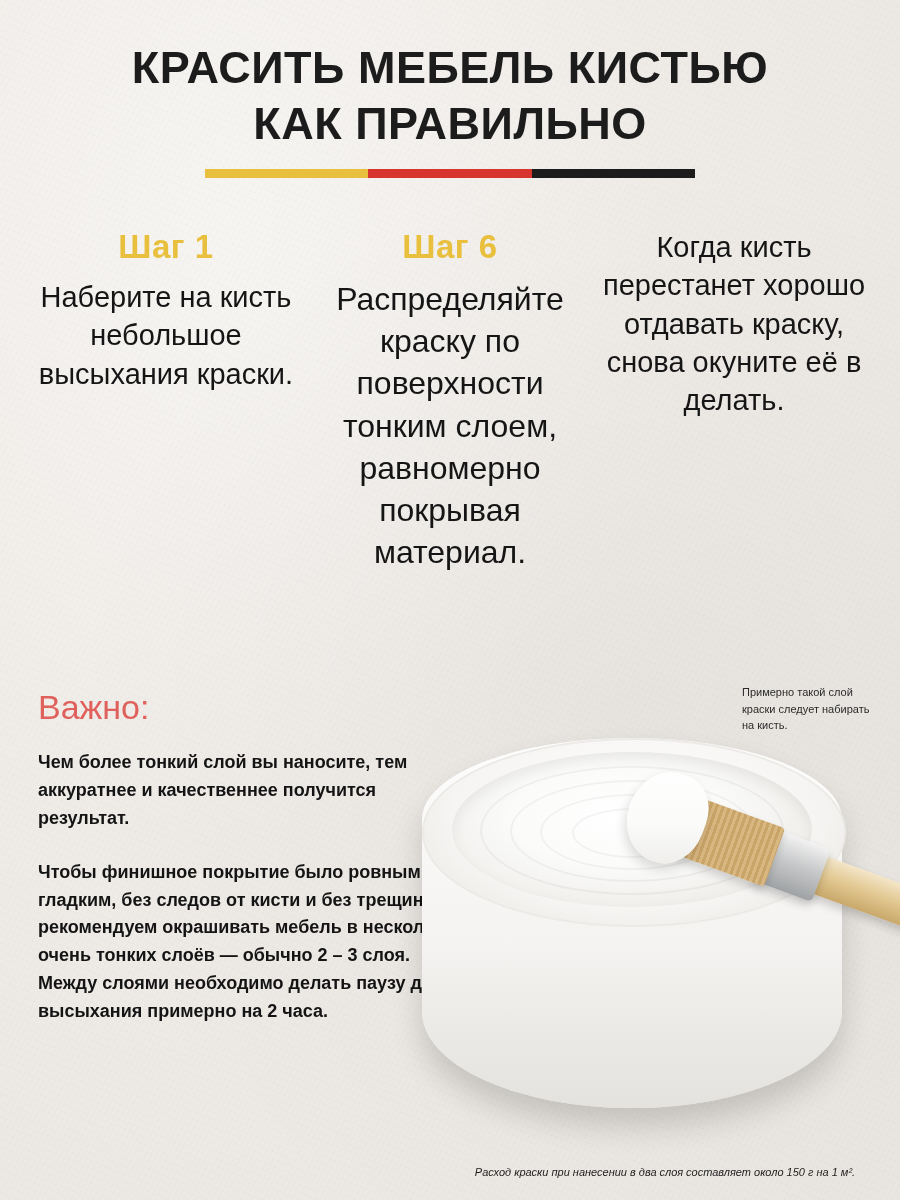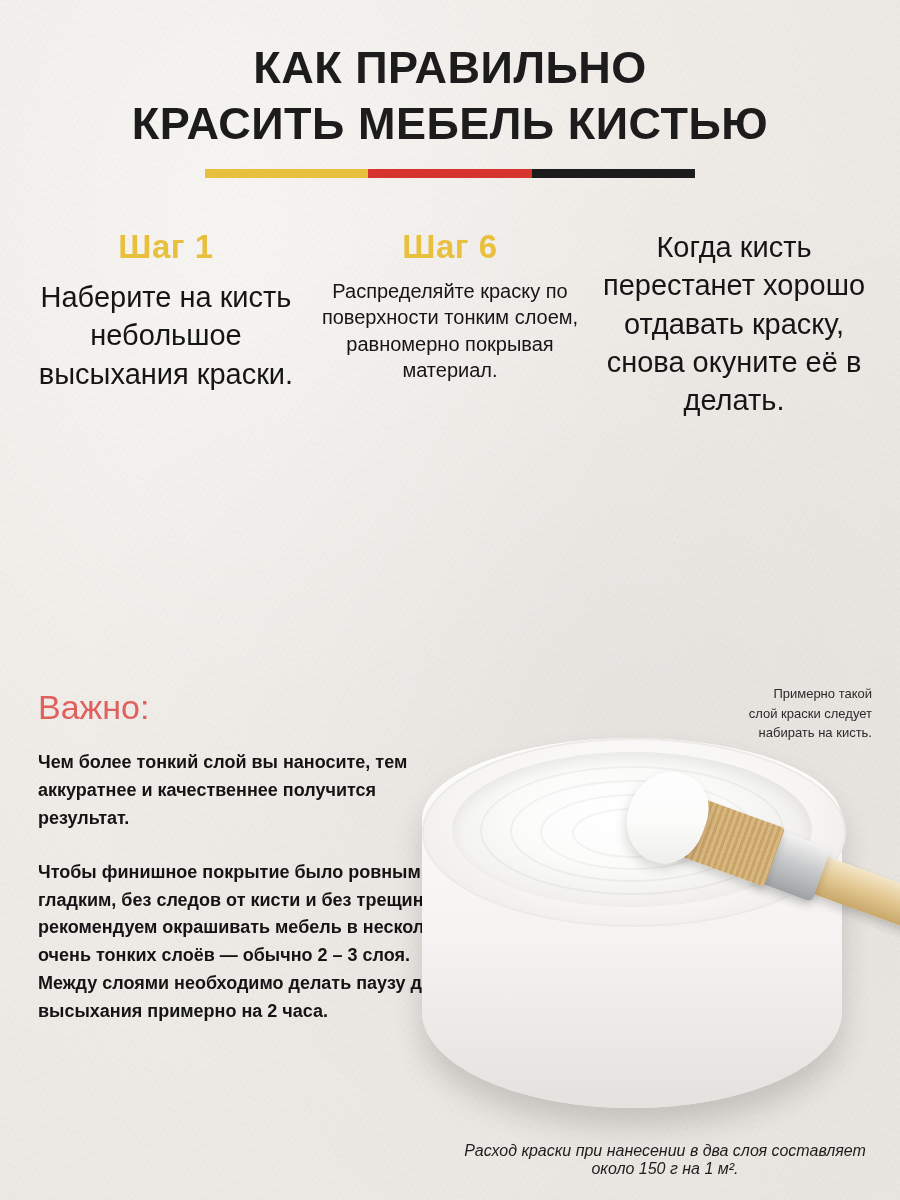--- a/index.html
+++ b/index.html
@@ -79,21 +79,21 @@
     color: #e9bf3e;
     margin-bottom: 12px;
     letter-spacing: 0.5px;
   }
   .step-text {
     font-size: 29px;
     line-height: 1.32;
     color: #151515;
   }
   .step-1 .step-text { font-size: 29px; }
-  .step-2 .step-text { font-size: 20px; }
+  .step-2 .step-text { font-size: 32px; }
   .step-3 .step-text { font-size: 29px; }
 
   
   .important {
     position: absolute;
     left: 38px;
     top: 688px;
     width: 420px;
   }
   .important-heading {
@@ -110,34 +110,34 @@
     font-weight: bold;
   }
   .important .para-gap { height: 26px; }
 
   
   .side-note {
     position: absolute;
     right: 28px;
     top: 684px;
     width: 130px;
-    text-align: right;
-    font-size: 13px;
+    text-align: left;
+    font-size: 11px;
     line-height: 1.5;
     color: #2a2a2a;
   }
 
   
   .bottom-caption {
     position: absolute;
     left: 450px;
     bottom: 22px;
     width: 430px;
     text-align: center;
-    font-size: 16px;
+    font-size: 11px;
     color: #1d1d1d;
     font-style: italic;
   }
 
   
   .jar-wrap {
     position: absolute;
     left: 400px;
     top: 718px;
     width: 470px;
@@ -257,22 +257,22 @@
     box-shadow: 0 6px 12px rgba(0,0,0,0.14);
   }
 </style>
 </head>
 <body>
 
 <div class="poster">
   <div class="texture"></div>
 
   <div class="title-block">
+    <div class="title-line">КРАСИТЬ МЕБЕЛЬ КИСТЬЮ</div>
     <div class="title-line">КАК ПРАВИЛЬНО</div>
-    <div class="title-line">КРАСИТЬ МЕБЕЛЬ КИСТЬЮ</div>
     <div class="title-rule">
       <span class="rule-a" style="background:#e9bf3e"></span>
       <span class="rule-b" style="background:#d6342c"></span>
       <span class="rule-c" style="background:#1c1c1c"></span>
     </div>
   </div>
 
   <div class="steps">
     <div class="step step-1">
       <div class="step-title">Шаг 1</div>

